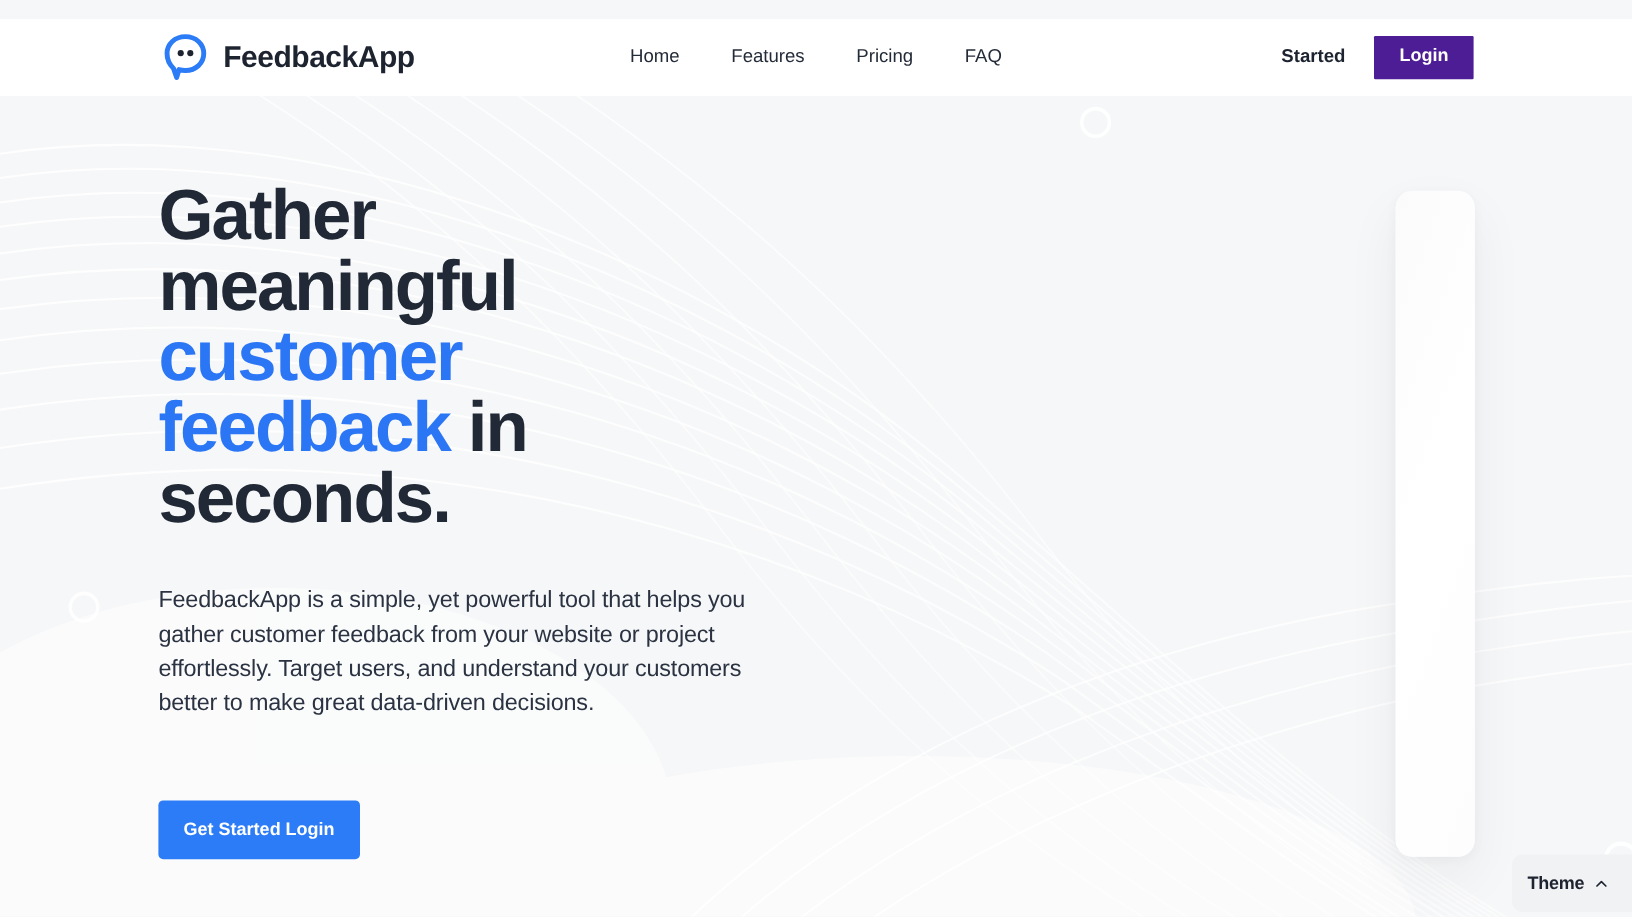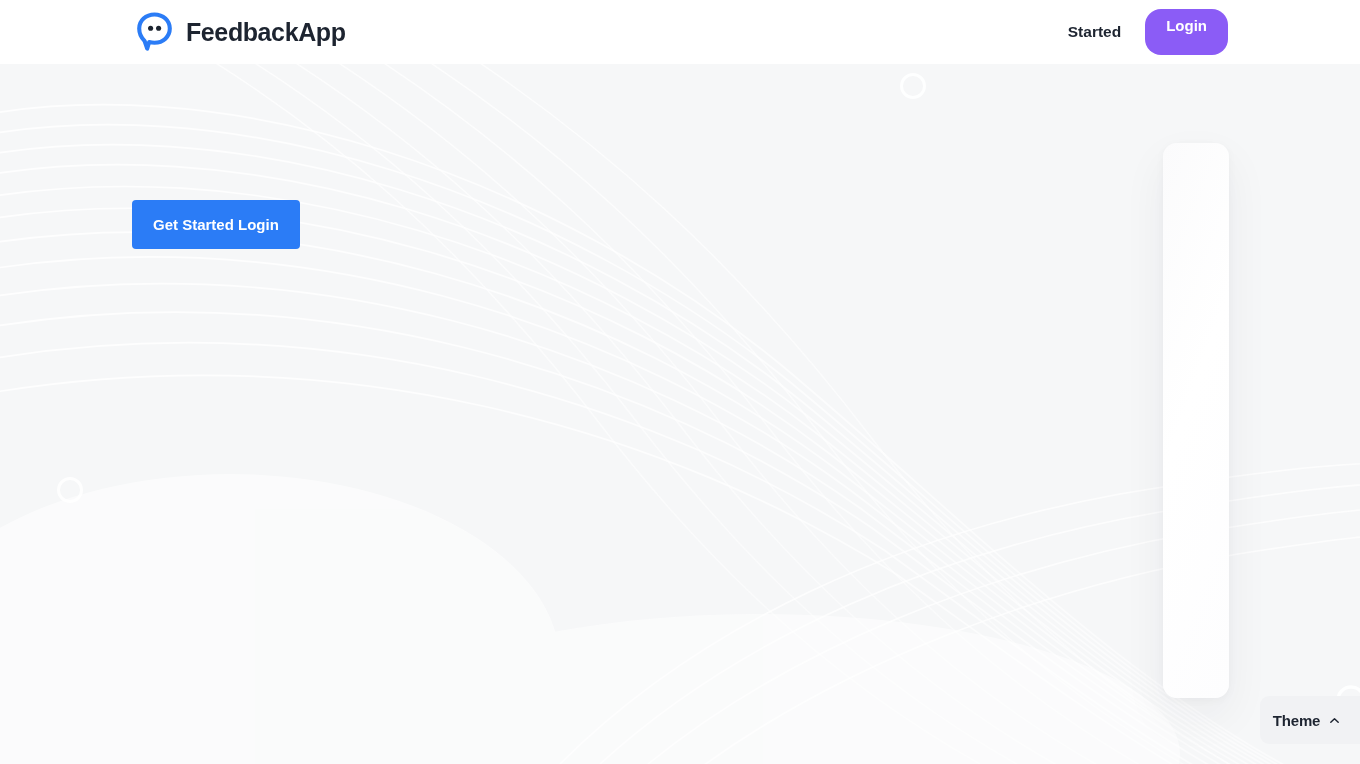--- a/index.html
+++ b/index.html
@@ -28,20 +28,21 @@
   
   .header {
     position: relative;
     z-index: 30;
     height: 64px;
     width: 100%;
     background: #ffffff;
     display: flex;
     align-items: center;
     padding: 0 132px;
+    margin-top: 16px;
   }
 
   .brand {
     display: flex;
     align-items: center;
     gap: 10px;
     cursor: pointer;
     text-decoration: none;
   }
 
@@ -88,28 +89,28 @@
   .register-link {
     font-size: 15.5px;
     font-weight: 700;
     color: #1d2430;
     text-decoration: none;
     white-space: nowrap;
     cursor: pointer;
   }
 
   .login-btn {
-    background: #8b5cf6;
+    background: #4c1d95;
     color: #ffffff;
     border: none;
-    border-radius: 16px;
+    border-radius: 1px;
     font-family: "Liberation Sans", sans-serif;
     font-size: 15px;
     font-weight: 700;
-    padding: 8px 21px 19px;
+    padding: 8px 21px 9px;
     cursor: pointer;
     line-height: 1.25;
     white-space: nowrap;
   }
 
   
   .hero {
     position: relative;
     width: 100%;
     height: 700px;
@@ -222,20 +223,26 @@
                  C20.6 32.7 18.8 32.45 17.15 31.98
                  L15.2 38.6 L12.6 31.0
                  C9.9 28.4 7.2 24.2 7.2 18.6
                  C7.2 10.6 13.8 4.5 22.5 4.5 Z" fill="none" stroke="#2b7cf6" stroke-width="4.1" stroke-linejoin="round"></path>
         <circle cx="18.6" cy="18.3" r="2.55" fill="#1d2430"></circle>
         <circle cx="26.6" cy="18.3" r="2.55" fill="#1d2430"></circle>
       </svg>
       <span class="brand-name">FeedbackApp</span>
     </a>
 
+    <nav class="nav">
+      <a class="nav-link" href="#">Home</a>
+      <a class="nav-link" href="#">Features</a>
+      <a class="nav-link" href="#">Pricing</a>
+      <a class="nav-link" href="#">FAQ</a>
+    </nav>
 
     <div class="header-actions">
       <a class="register-link" href="#">Started</a>
       <button class="login-btn" type="button">Login</button>
     </div>
   </header>
 
   <section class="hero">
 
     <svg class="hero-bg" viewBox="0 0 1360 700" preserveAspectRatio="none">
@@ -285,21 +292,23 @@
       </g>
 
       <circle cx="913" cy="22" r="11.5" fill="none" stroke="#ffffff" stroke-width="3" opacity="0.9"></circle>
       <circle cx="70" cy="426" r="11.5" fill="none" stroke="#ffffff" stroke-width="3" opacity="0.85"></circle>
       <circle cx="1351" cy="636" r="13" fill="none" stroke="#ffffff" stroke-width="3.4" opacity="0.9"></circle>
     </svg>
 
     <div class="mock-panel"></div>
 
     <div class="hero-content">
-
+      <h1 class="headline"><span>Gather meaningful </span><span class="accent">customer feedback</span><span> in seconds.</span></h1>
+
+      <p class="subhead">FeedbackApp is a simple, yet powerful tool that helps you gather customer feedback from your website or project effortlessly. Target users, and understand your customers better to make great data-driven decisions.</p>
 
       <button class="cta-btn" type="button">Get Started Login</button>
     </div>
 
     <div class="theme-panel">
       <span class="theme-label">Theme</span>
       <svg class="chevron-up" viewBox="0 0 14 14">
         <path d="M3 9 L7 5 L11 9" fill="none" stroke="#1d2430" stroke-width="1.5" stroke-linecap="round" stroke-linejoin="round"></path>
       </svg>
     </div>

